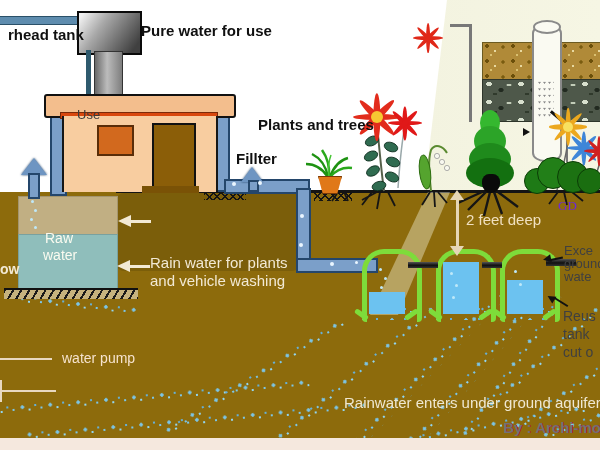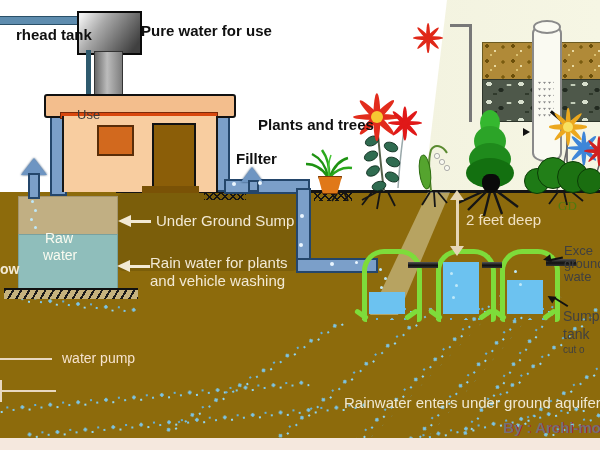--- a/index.html
+++ b/index.html
@@ -253,29 +253,28 @@
       <i></i>
       <i></i>
     </div>
   <div class="star" style="left:584px;top:136px;width:30px;height:30px;color:#D02020">
       <i></i>
       <i></i>
       <i></i>
       <i></i>
     </div>
 
-  <div class="tb" style="left:16px;top:26px">rhead tank</div>
+  <div class="tb" style="left:8px;top:26px">rhead tank</div>
   <div class="tb" style="left:258px;top:116px">Plants and trees</div>
   <div class="tb" style="left:141px;top:22px">Pure water for use</div>
   <div class="tb" style="left:236px;top:150px">Fillter</div>
-  <div class="tw" style="left:558px;top:198px;font-family:'Liberation Serif',serif;font-size:13px;color:#4d7c0f">GD</div>
+  <div class="tw" style="left:558px;top:198px;font-family:'Liberation Serif',serif;font-size:13px;color:#6d28d9">GD</div>
 
   <div class="tri" style="left:118px;top:215px;border-top:6px solid transparent;border-bottom:6px solid transparent;border-right:13px solid #F2E9D4"></div>
   <div class="abs" style="left:129px;top:220px;width:22px;height:2.5px;background:#F2E9D4"></div>
-  <div class="tw" style="left:156px;top:212px">Under Ground Sump</div>
 
   <div class="tri" style="left:117px;top:260px;border-top:6px solid transparent;border-bottom:6px solid transparent;border-right:13px solid #F2E9D4"></div>
   <div class="abs" style="left:128px;top:265px;width:22px;height:2.5px;background:#F2E9D4"></div>
   <div class="tw" style="left:150px;top:272px">and vehicle washing</div>
   <div class="tw" style="left:150px;top:254px">Rain water for plants</div>
 
   <div class="tw" style="left:45px;top:230px;font-size:14px;color:#FBFBF0">Raw</div>
   <div class="tw" style="left:43px;top:247px;font-size:14px;color:#FBFBF0">water</div>
   <div class="tw" style="left:0;top:261px;font-size:14px;color:#F2E9D4;font-weight:bold">ow</div>
 
@@ -289,22 +288,22 @@
   <div class="abs" style="left:0;top:380px;width:2px;height:22px;background:#E8D8C0"></div>
   <div class="abs" style="left:0;top:390px;width:56px;height:2px;background:#E8D8C0"></div>
 
   <div class="tw" style="left:344px;top:394px;color:#EFE8D2">Rainwater enters under ground aquifers</div>
 
   <div class="tp" style="left:564px;top:243px">Exce</div>
   <div class="tp" style="left:564px;top:256px">ground</div>
   <div class="tp" style="left:564px;top:269px">wate</div>
   <div class="abs" style="left:548px;top:258px;width:15px;height:2px;background:#111;transform:rotate(-12deg)"></div>
   <div class="tri" style="left:543px;top:255px;border-top:4.5px solid transparent;border-bottom:4.5px solid transparent;border-right:8px solid #111;transform:rotate(-12deg)"></div>
-  <div class="tp" style="left:563px;top:308px;font-size:14px">Sump</div>
+  <div class="tp" style="left:563px;top:308px;font-size:14px">Reus</div>
   <div class="tp" style="left:563px;top:326px;font-size:14px">tank</div>
-  <div class="tp" style="left:563px;top:344px;font-size:10px">cut o</div>
+  <div class="tp" style="left:563px;top:344px;font-size:14px">cut o</div>
   <div class="abs" style="left:553px;top:301px;width:16px;height:2px;background:#111;transform:rotate(32deg)"></div>
   <div class="tri" style="left:547px;top:294px;border-top:4.5px solid transparent;border-bottom:4.5px solid transparent;border-right:8px solid #111;transform:rotate(32deg)"></div>
 
   <div class="abs" style="left:0;top:438px;width:600px;height:12px;background:#F5E8DE"></div>
   <div class="tb" style="left:503px;top:419px;color:#737373;text-shadow:0.6px 0 #B01030">By : Archi-mo</div>
 
 </div>
 
 </body></html>

